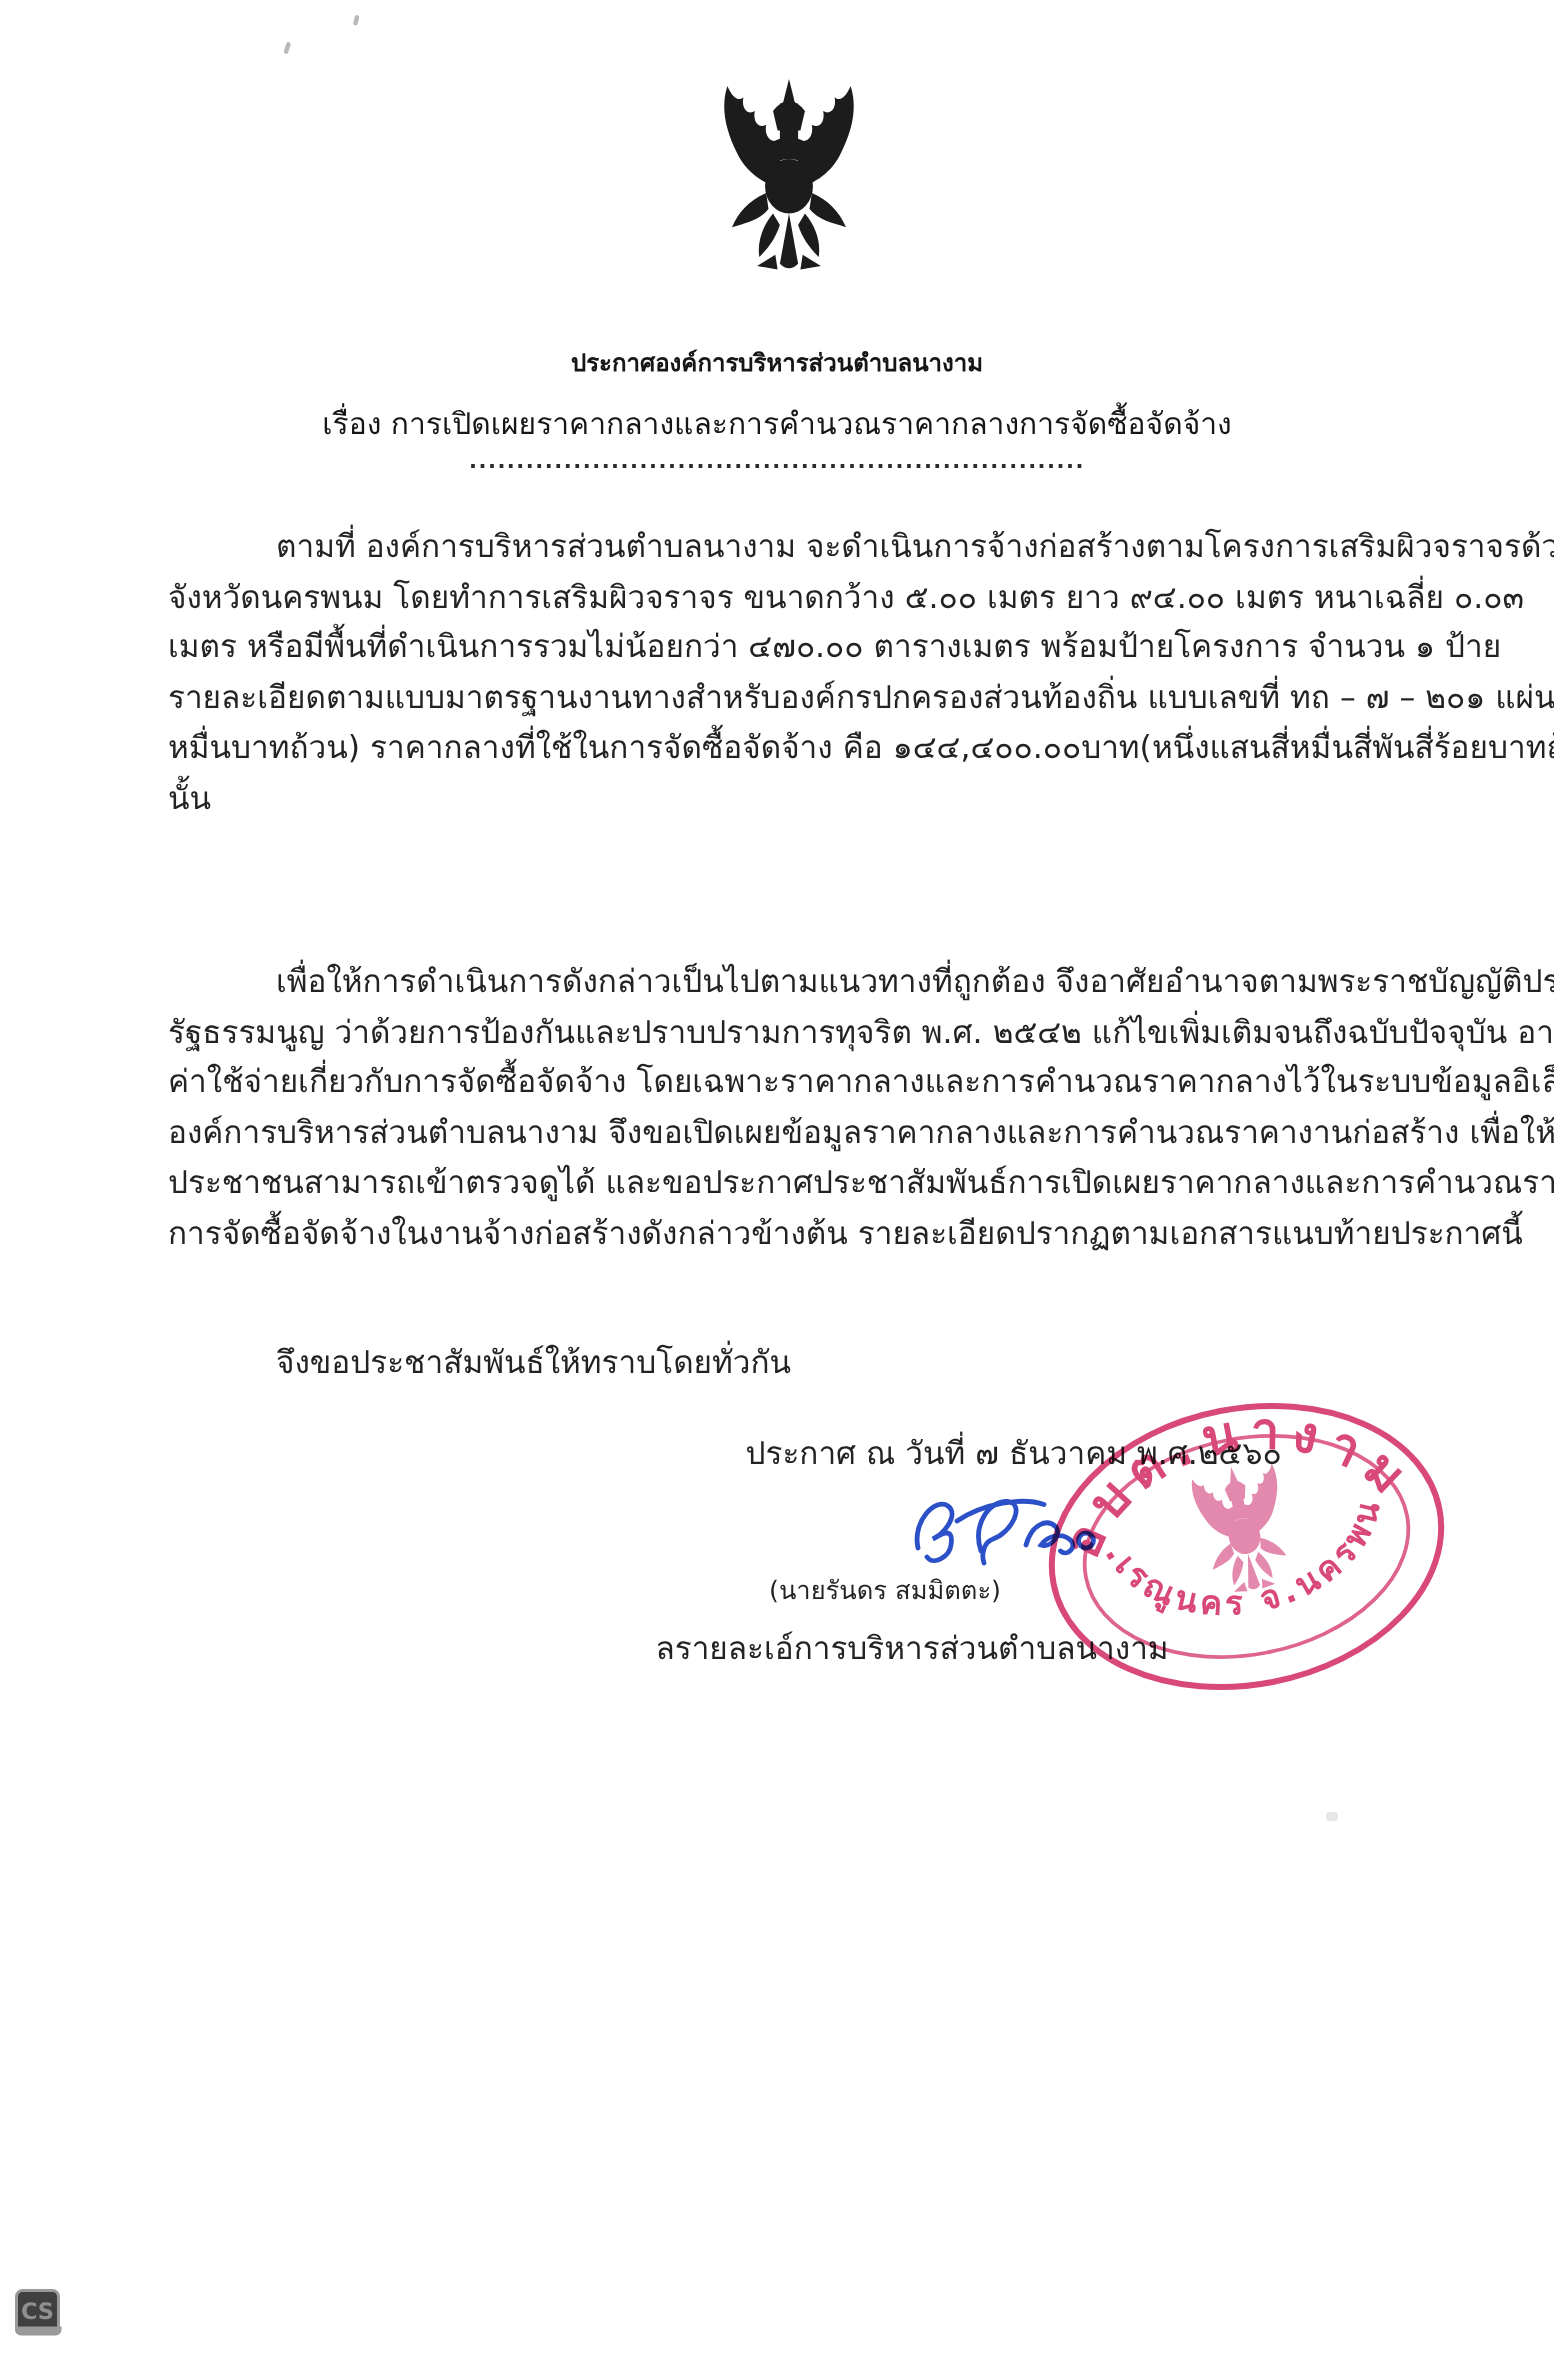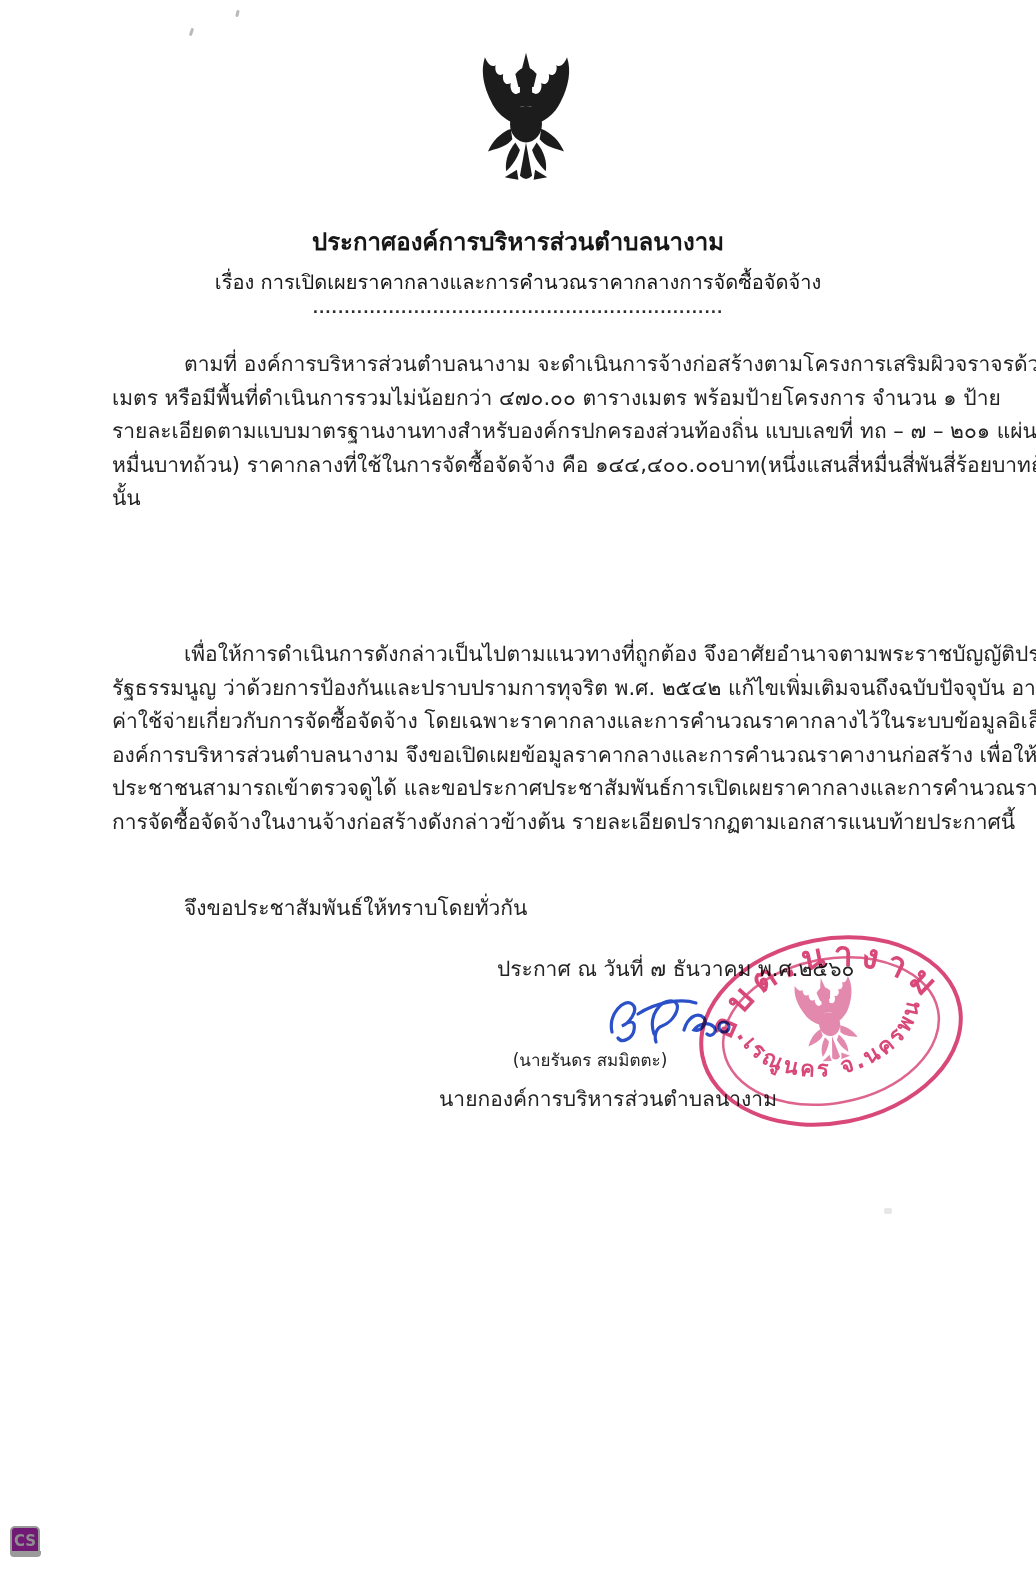--- a/index.html
+++ b/index.html
@@ -8,21 +8,21 @@
     width:1036px;height:1579px;
     background:#ffffff;
     font-family:"DejaVu Sans","Liberation Sans",sans-serif;
     color:#1f1f1f;
     overflow:hidden;
   }
   
   .emblem{position:absolute;left:450px;top:50px;width:152px;height:162px;color:#1c1c1c;}
   
   .title-block{position:absolute;left:0;top:222px;width:100%;text-align:center;}
-  .doc-title{font-size:24px;font-weight:bold;line-height:40px;color:#161616;}
+  .doc-title{font-size:16px;font-weight:bold;line-height:40px;color:#161616;}
   .doc-subject{font-size:20px;font-weight:normal;line-height:40px;color:#161616;}
   .divider-dots{
     position:absolute;left:0;top:300px;width:100%;text-align:center;
     font-size:14px;letter-spacing:1px;color:#2a2a2a;font-weight:bold;
   }
   
   .para{position:absolute;left:112px;width:820px;font-size:21px;color:#232323;}
   .para .line{line-height:33.5px;white-space:nowrap;}
   .para .line:first-child{text-indent:72px;}
   .para1{top:348px;}
@@ -43,21 +43,21 @@
   .stamp-text-bottom{font-size:22px;font-weight:bold;fill:#d5386c;letter-spacing:3px;}
   
   .speck{position:absolute;background:#b9b9b9;border-radius:2px;}
   .speck-a{left:190px;top:28px;width:3px;height:8px;transform:rotate(18deg);}
   .speck-b{left:236px;top:10px;width:3px;height:7px;transform:rotate(14deg);}
   .speck-c{left:884px;top:1208px;width:8px;height:6px;opacity:.35;}
   
   .footer{position:absolute;left:10px;top:1526px;display:flex;align-items:center;gap:10px;}
   .cs-badge{
     position:relative;width:30px;height:30px;box-sizing:border-box;
-    border:2.5px solid #9a9a9a;border-radius:5px;background:#701a75;
+    border:2.5px solid #9a9a9a;border-radius:5px;background:#404040;
     color:#8f8f8f;font-size:15px;font-weight:bold;
     display:flex;align-items:center;justify-content:center;
   }
   .cs-badge::after{content:"";position:absolute;left:-2.5px;right:-2.5px;bottom:-2.5px;height:6px;background:#9a9a9a;border-radius:0 0 4px 4px;}
   .footer-label{font-size:20px;color:#c2c2c2;}
 </style>
 </head>
 <body>
 
 <div class="page">
@@ -82,20 +82,21 @@
   </svg>
 
   <div class="title-block">
     <div class="doc-title">ประกาศองค์การบริหารส่วนตำบลนางาม</div>
     <div class="doc-subject">เรื่อง  การเปิดเผยราคากลางและการคำนวณราคากลางการจัดซื้อจัดจ้าง</div>
   </div>
   <div class="divider-dots">.................................................................</div>
 
   <div class="para para1">
       <div class="line">ตามที่  องค์การบริหารส่วนตำบลนางาม  จะดำเนินการจ้างก่อสร้างตามโครงการเสริมผิวจราจรด้วย</div>
+      <div class="line">จังหวัดนครพนม   โดยทำการเสริมผิวจราจร   ขนาดกว้าง  ๕.๐๐  เมตร  ยาว  ๙๔.๐๐  เมตร  หนาเฉลี่ย  ๐.๐๓</div>
       <div class="line">เมตร   หรือมีพื้นที่ดำเนินการรวมไม่น้อยกว่า  ๔๗๐.๐๐  ตารางเมตร   พร้อมป้ายโครงการ   จำนวน  ๑  ป้าย</div>
       <div class="line">รายละเอียดตามแบบมาตรฐานงานทางสำหรับองค์กรปกครองส่วนท้องถิ่น  แบบเลขที่  ทถ – ๗ – ๒๐๑   แผ่นที่</div>
       <div class="line">หมื่นบาทถ้วน)  ราคากลางที่ใช้ในการจัดซื้อจัดจ้าง  คือ  ๑๔๔,๔๐๐.๐๐บาท(หนึ่งแสนสี่หมื่นสี่พันสี่ร้อยบาทถ้วน)</div>
       <div class="line">นั้น</div>
     </div>
   <div class="para para2">
       <div class="line">เพื่อให้การดำเนินการดังกล่าวเป็นไปตามแนวทางที่ถูกต้อง  จึงอาศัยอำนาจตามพระราชบัญญัติประกอบ</div>
       <div class="line">รัฐธรรมนูญ  ว่าด้วยการป้องกันและปราบปรามการทุจริต  พ.ศ. ๒๕๔๒  แก้ไขเพิ่มเติมจนถึงฉบับปัจจุบัน  อาศัย</div>
       <div class="line">ค่าใช้จ่ายเกี่ยวกับการจัดซื้อจัดจ้าง  โดยเฉพาะราคากลางและการคำนวณราคากลางไว้ในระบบข้อมูลอิเล็กทรอนิกส์</div>
       <div class="line">องค์การบริหารส่วนตำบลนางาม  จึงขอเปิดเผยข้อมูลราคากลางและการคำนวณราคางานก่อสร้าง  เพื่อให้</div>
@@ -109,21 +110,21 @@
 
   <svg class="signature" viewBox="0 0 150 70" aria-hidden="true">
     <path d="M14 44 C10 26 26 10 34 16 C42 22 30 36 24 38 C30 34 38 30 36 42 C35 50 24 56 20 50"></path>
     <path d="M40 26 C58 14 84 10 98 15"></path>
     <path d="M56 46 C50 28 62 12 74 13 C86 15 76 34 64 38 C58 40 56 48 58 54"></path>
     <path d="M86 42 C90 28 100 24 106 30 C110 36 102 44 96 42 C100 36 110 33 116 39 C120 44 113 50 109 46"></path>
     <circle cx="126" cy="39" r="5"></circle>
   </svg>
 
   <div class="signatory-name">(นายรันดร  สมมิตตะ)</div>
-  <div class="signatory-title">นายกองค์การบริหารส่วนตำบลนางาม</div>
+  <div class="signatory-title">ลรายละเอ์การบริหารส่วนตำบลนางาม</div>
 
   <svg class="stamp" viewBox="0 0 282 206" aria-hidden="true">
     <g transform="rotate(-11 141 103)">
       <ellipse cx="141" cy="103" rx="131" ry="92" fill="none" stroke="#d5386c" stroke-width="4"></ellipse>
       <ellipse cx="141" cy="103" rx="109" ry="72" fill="none" stroke="#d5386c" stroke-width="2.5" opacity=".85"></ellipse>
       <path id="stamp-arc-top" d="M 35 121 A 106 82 0 0 1 247 121" fill="none"></path>
       <path id="stamp-arc-bottom" d="M 49 93 A 95 72 0 0 0 233 93" fill="none"></path>
       <g style="color:#db5f92" opacity=".8">
         <use href="#garuda-shape" transform="translate(91 48) scale(0.5)"></use>
       </g>

